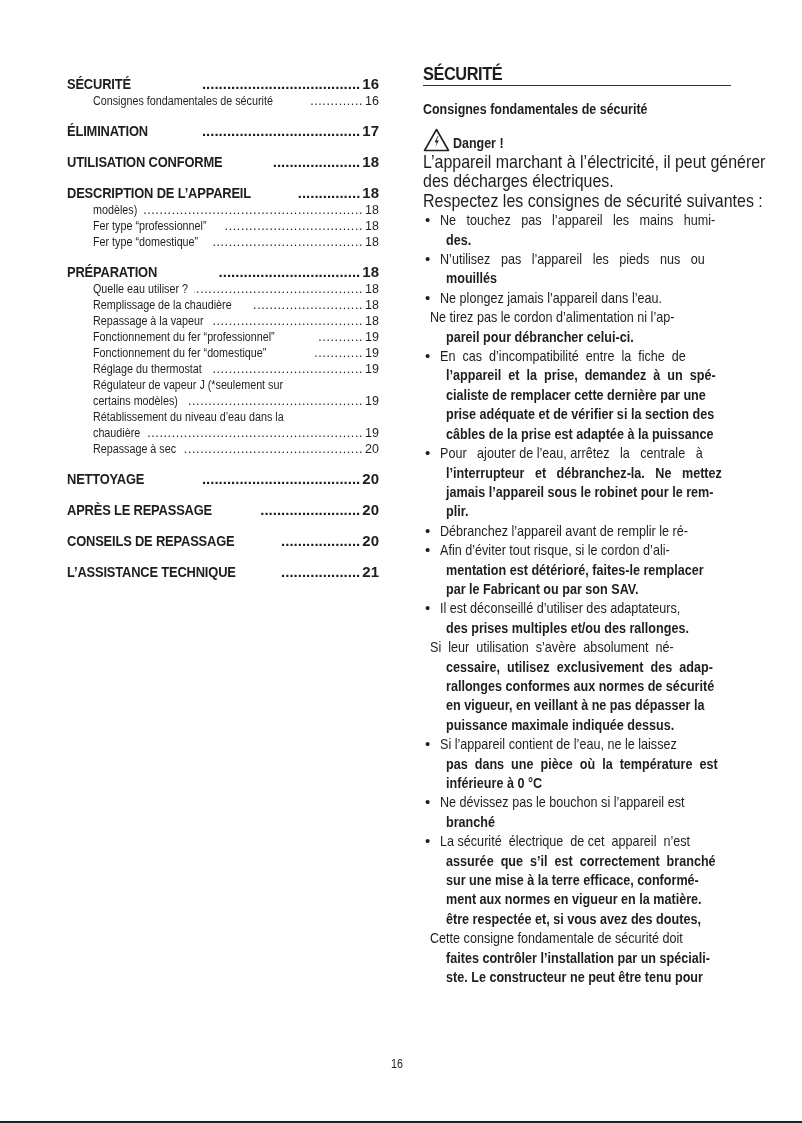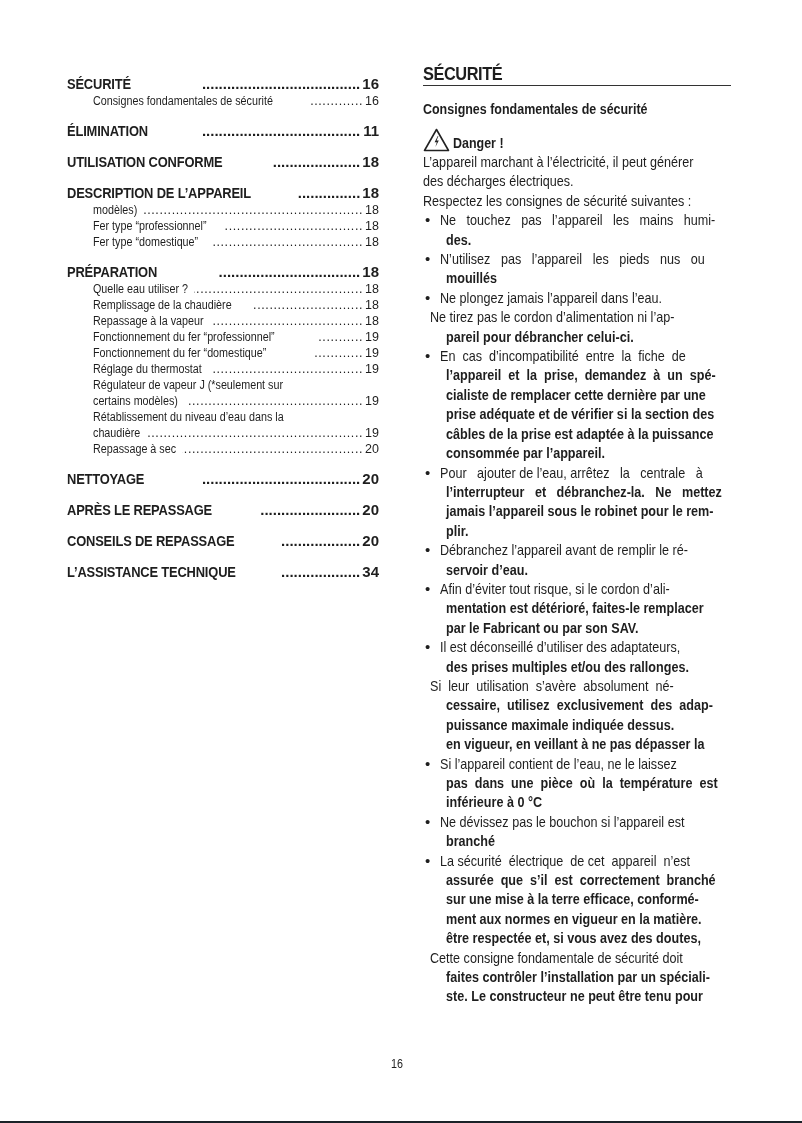--- a/index.html
+++ b/index.html
@@ -38,21 +38,21 @@
     
     .right { position: absolute; left: 423px; top: 62px; width: 340px; }
     .h1r-wrap { border-bottom: 1.2px solid #333; height: 23px; width: 308px; }
     .sub-h {
       margin-top: 14px; font-weight: bold; font-size: 14.5px; line-height: 18px; white-space: nowrap;
     }
     .sub-h .t, .danger .t { display: inline-block; transform: scaleX(0.86); transform-origin: left center; }
     .danger { margin-top: 10px; height: 24px; position: relative; font-weight: bold; font-size: 14.5px; line-height: 24px; }
     .danger svg { position: absolute; left: 0; top: 0; }
     .danger .t { position: absolute; left: 30px; top: 3px; }
-    .p { font-size: 15px; line-height: 19.4px; white-space: nowrap; }
+    .p { font-size: 19px; line-height: 19.4px; white-space: nowrap; }
     .p .t { display: inline-block; transform: scaleX(0.84); transform-origin: left center; }
     .bl { position: relative; }
     .bl .bullet { position: absolute; left: 2px; top: 0; font-size: 15px; line-height: 19.4px; }
     .ln { font-size: 15px; line-height: 19.4px; white-space: nowrap; }
     .ln .t { display: inline-block; transform: scaleX(0.84); transform-origin: left center; }
     .ind0 { padding-left: 17px; }
     .ind1 { padding-left: 23px; font-weight: bold; }
     .ind3 { padding-left: 7px; }
 
     .page-num { position: absolute; left: 391px; top: 1057px; font-size: 12.5px; }
@@ -62,21 +62,21 @@
 </head>
 <body>
 
 <div class="left">
   <div class="toc" id="toc">
       <div class="grp">
         <div class="toc-main"><span class="t">SÉCURITÉ</span><span class="leader" style="left: 69.855px; width: 223.458px; text-align: right; direction: rtl;">......................................</span><span class="pg">16</span></div>
         <div class="toc-sub"><span class="t">Consignes fondamentales de sécurité</span><span class="leader" style="left: 211.874px; width: 84.2194px; text-align: right; direction: rtl;">.............</span><span class="pg">16</span></div>
       </div>
       <div class="grp">
-        <div class="toc-main"><span class="t">ÉLIMINATION</span><span class="leader" style="left: 87.0013px; width: 206.311px; text-align: right; direction: rtl;">......................................</span><span class="pg">11</span></div>
+        <div class="toc-main"><span class="t">ÉLIMINATION</span><span class="leader" style="left: 87.0013px; width: 206.311px; text-align: right; direction: rtl;">......................................</span><span class="pg">17</span></div>
       </div>
       <div class="grp">
         <div class="toc-main"><span class="t">UTILISATION CONFORME</span><span class="leader" style="left: 161.418px; width: 131.894px; text-align: right; direction: rtl;">.....................</span><span class="pg">18</span></div>
       </div>
       <div class="grp">
         <div class="toc-main"><span class="t">DESCRIPTION DE L’APPAREIL</span><span class="leader" style="left: 189.973px; width: 103.34px; text-align: right; direction: rtl;">...............</span><span class="pg">18</span></div>
         <div class="toc-sub"><span class="t">modèles)</span><span class="leader" style="left: 76.2228px; width: 219.871px; text-align: right; direction: rtl;">..........................................................</span><span class="pg">18</span></div>
         <div class="toc-sub"><span class="t">Fer type “professionnel”</span><span class="leader" style="left: 145.533px; width: 150.56px; text-align: right; direction: rtl;">..................................</span><span class="pg">18</span></div>
         <div class="toc-sub"><span class="t">Fer type “domestique”</span><span class="leader" style="left: 137.162px; width: 158.932px; text-align: right; direction: rtl;">.....................................</span><span class="pg">18</span></div>
       </div>
@@ -97,21 +97,21 @@
       <div class="grp">
         <div class="toc-main"><span class="t">NETTOYAGE</span><span class="leader" style="left: 83.3194px; width: 209.993px; text-align: right; direction: rtl;">......................................</span><span class="pg">20</span></div>
       </div>
       <div class="grp">
         <div class="toc-main"><span class="t">APRÈS LE REPASSAGE</span><span class="leader" style="left: 151.058px; width: 142.255px; text-align: right; direction: rtl;">........................</span><span class="pg">20</span></div>
       </div>
       <div class="grp">
         <div class="toc-main"><span class="t">CONSEILS DE REPASSAGE</span><span class="leader" style="left: 173.472px; width: 119.841px; text-align: right; direction: rtl;">...................</span><span class="pg">20</span></div>
       </div>
       <div class="grp">
-        <div class="toc-main"><span class="t">L’ASSISTANCE TECHNIQUE</span><span class="leader" style="left: 174.721px; width: 118.591px; text-align: right; direction: rtl;">...................</span><span class="pg">34</span></div>
+        <div class="toc-main"><span class="t">L’ASSISTANCE TECHNIQUE</span><span class="leader" style="left: 174.721px; width: 118.591px; text-align: right; direction: rtl;">...................</span><span class="pg">21</span></div>
       </div>
     </div>
 </div>
 
 <div class="right">
   <div class="h1r-wrap">
     <span class="h1" style="display:inline-block">SÉCURITÉ</span>
   </div>
   <div class="sub-h">
     <span class="t">Consignes fondamentales de sécurité</span>
@@ -147,50 +147,49 @@
         <div class="ln ind3"><span class="t" style="white-space: pre;">Ne tirez pas le cordon d’alimentation ni l’ap-</span></div>
         <div class="ln ind1"><span class="t" style="white-space: pre;">pareil pour débrancher celui-ci.</span></div>
       </div>
       <div class="bl">
         <span class="bullet">•</span>
         <div class="ln ind0"><span class="t" style="white-space: pre;">En  cas  d’incompatibilité  entre  la  fiche  de</span></div>
         <div class="ln ind1"><span class="t" style="white-space: pre;">l’appareil  et  la  prise,  demandez  à  un  spé-</span></div>
         <div class="ln ind1"><span class="t" style="white-space: pre;">cialiste de remplacer cette dernière par une</span></div>
         <div class="ln ind1"><span class="t" style="white-space: pre;">prise adéquate et de vérifier si la section des</span></div>
         <div class="ln ind1"><span class="t" style="white-space: pre;">câbles de la prise est adaptée à la puissance</span></div>
-        <div class="ln ind1"><span class="t" style="white-space: pre;">consommée par l’appareil.</span></div>
       </div>
       <div class="bl">
         <span class="bullet">•</span>
         <div class="ln ind0"><span class="t" style="white-space: pre;">Pour   ajouter de l’eau, arrêtez   la   centrale   à</span></div>
         <div class="ln ind1"><span class="t" style="white-space: pre;">l’interrupteur   et   débranchez-la.   Ne   mettez</span></div>
         <div class="ln ind1"><span class="t" style="white-space: pre;">jamais l’appareil sous le robinet pour le rem-</span></div>
         <div class="ln ind1"><span class="t" style="white-space: pre;">plir.</span></div>
       </div>
       <div class="bl">
         <span class="bullet">•</span>
         <div class="ln ind0"><span class="t" style="white-space: pre;">Débranchez l’appareil avant de remplir le ré-</span></div>
-        <div class="ln ind1"><span class="t" style="white-space: pre;">servoir d’eau.</span></div>
       </div>
       <div class="bl">
         <span class="bullet">•</span>
         <div class="ln ind0"><span class="t" style="white-space: pre;">Afin d’éviter tout risque, si le cordon d’ali-</span></div>
         <div class="ln ind1"><span class="t" style="white-space: pre;">mentation est détérioré, faites-le remplacer</span></div>
         <div class="ln ind1"><span class="t" style="white-space: pre;">par le Fabricant ou par son SAV.</span></div>
       </div>
       <div class="bl">
         <span class="bullet">•</span>
         <div class="ln ind0"><span class="t" style="white-space: pre;">Il est déconseillé d’utiliser des adaptateurs,</span></div>
         <div class="ln ind1"><span class="t" style="white-space: pre;">des prises multiples et/ou des rallonges.</span></div>
       </div>
       <div class="bl">
         <div class="ln ind3"><span class="t" style="white-space: pre;">Si  leur  utilisation  s’avère  absolument  né-</span></div>
         <div class="ln ind1"><span class="t" style="white-space: pre;">cessaire,  utilisez  exclusivement  des  adap-</span></div>
+        <div class="ln ind1"><span class="t" style="white-space: pre;">rallonges conformes aux normes de sécurité</span></div>
+        <div class="ln ind1"><span class="t" style="white-space: pre;">en vigueur, en veillant à ne pas dépasser la</span></div>
         <div class="ln ind1"><span class="t" style="white-space: pre;">puissance maximale indiquée dessus.</span></div>
-        <div class="ln ind1"><span class="t" style="white-space: pre;">en vigueur, en veillant à ne pas dépasser la</span></div>
       </div>
       <div class="bl">
         <span class="bullet">•</span>
         <div class="ln ind0"><span class="t" style="white-space: pre;">Si l’appareil contient de l’eau, ne le laissez</span></div>
         <div class="ln ind1"><span class="t" style="white-space: pre;">pas  dans  une  pièce  où  la  température  est</span></div>
         <div class="ln ind1"><span class="t" style="white-space: pre;">inférieure à 0 °C</span></div>
       </div>
       <div class="bl">
         <span class="bullet">•</span>
         <div class="ln ind0"><span class="t" style="white-space: pre;">Ne dévissez pas le bouchon si l’appareil est</span></div>

